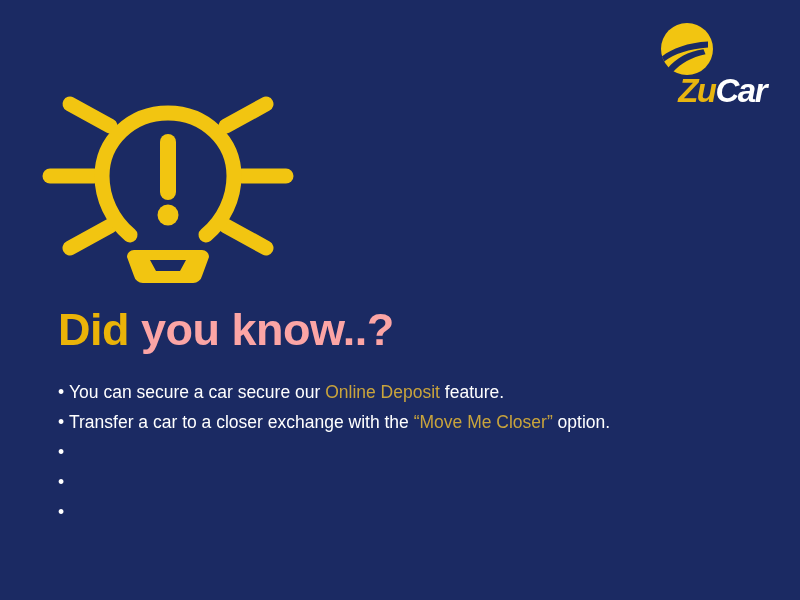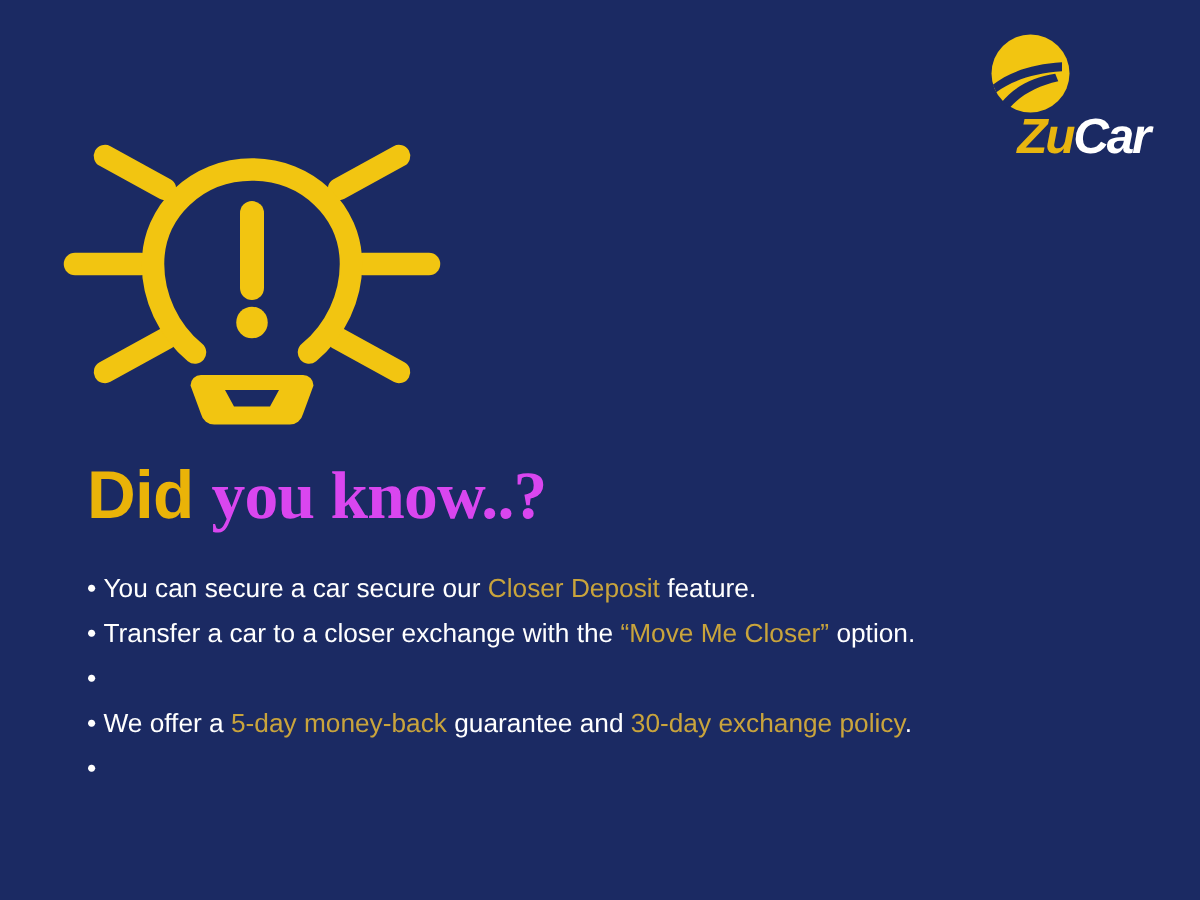--- a/index.html
+++ b/index.html
@@ -66,21 +66,21 @@
     position: absolute;
     left: 58px;
     top: 305px;
     font-size: 45px;
     font-weight: bold;
     line-height: 1.1;
     letter-spacing: -0.5px;
     white-space: nowrap;
   }
   .heading .hl { color: #eab308; }
-  .heading .rest { color: #d946ef; font-family: Liberation Serif, serif; }
+  .heading .rest { color: #fca5a5; }
 
   
   .bullets {
     position: absolute;
     left: 58px;
     top: 377px;
     width: 700px;
   }
   .bullet-row {
     display: flex;
@@ -157,31 +157,30 @@
   </div>
 
   <div class="heading">
     <span class="hl">Did</span>
     <span class="rest">you know..?</span>
   </div>
 
   <div class="bullets" id="facts-list">
       <div class="bullet-row">
         <span class="bullet-dot">•</span>
-        <span class="bullet-text"><span>You can secure a car secure our </span><span class="gold">Closer Deposit</span><span> feature.</span></span>
+        <span class="bullet-text"><span>You can secure a car secure our </span><span class="gold">Online Deposit</span><span> feature.</span></span>
       </div>
       <div class="bullet-row">
         <span class="bullet-dot">•</span>
         <span class="bullet-text"><span>Transfer a car to a closer exchange with the </span><span class="gold">“Move Me Closer”</span><span> option.</span></span>
       </div>
       <div class="bullet-row">
         <span class="bullet-dot">•</span>
       </div>
       <div class="bullet-row">
         <span class="bullet-dot">•</span>
-        <span class="bullet-text"><span>We offer a </span><span class="gold">5-day money-back</span><span> guarantee and </span><span class="gold">30-day exchange policy</span><span>.</span></span>
       </div>
       <div class="bullet-row">
         <span class="bullet-dot">•</span>
       </div>
     </div>
 
 </div>
 
 </body></html>

